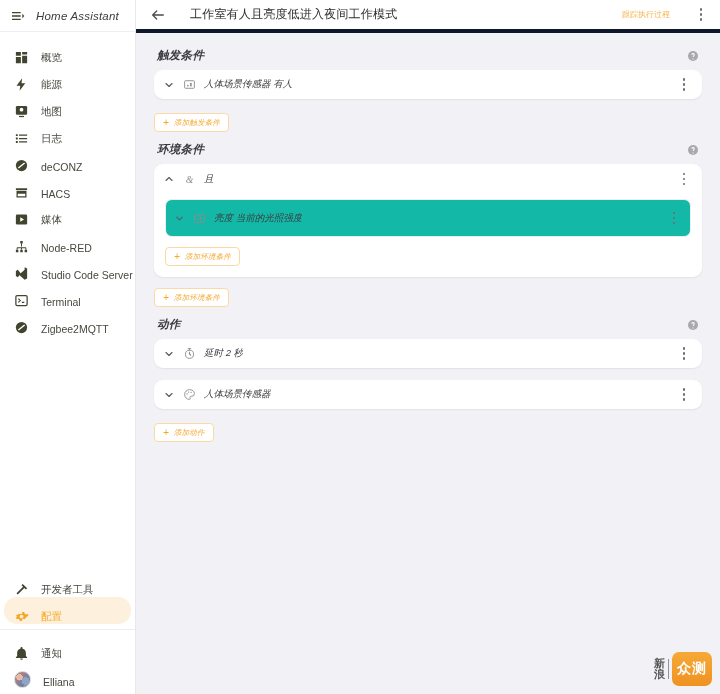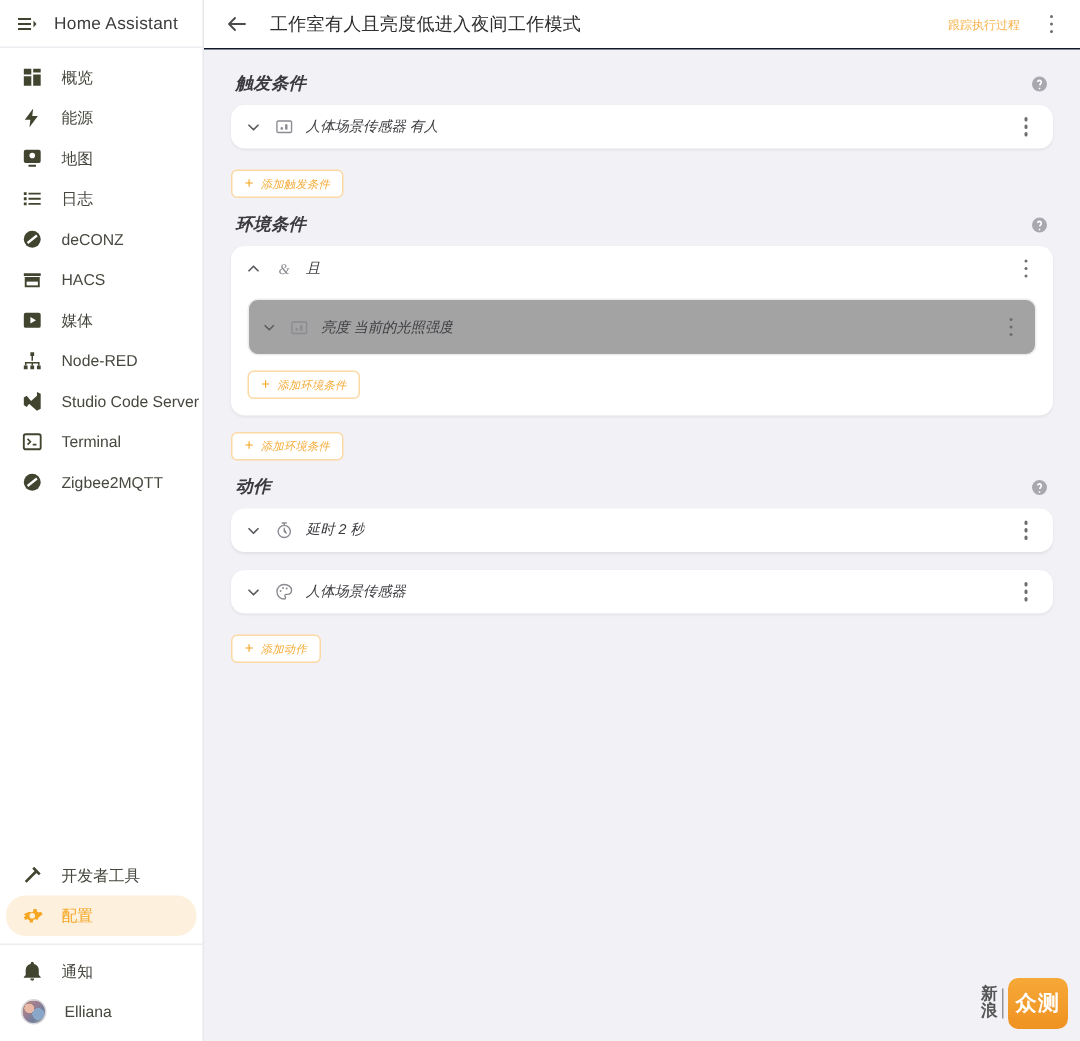--- a/index.html
+++ b/index.html
@@ -16,29 +16,30 @@
     width: 136px; height: 694px;
     background: #ffffff;
     border-right: 1px solid #e8e8ec;
     display: flex; flex-direction: column;
     flex: 0 0 136px;
   }
   .sb-header {
     height: 32px; display: flex; align-items: center;
     gap: 10px; padding: 0 10px;
     border-bottom: 1px solid #eeeef2;
+    font-style: italic;
   }
   .sb-header .ttl {
     font-size: 11.5px; color: #3c3c3c; letter-spacing: .2px;
   }
   .sb-menu-icon { width: 16px; height: 16px; display:block; }
 
   .sb-list { padding-top: 6px; display: flex; flex-direction: column; }
   .sb-item {
-    height: 27px; display: flex; align-items: center;
+    height: 27px; display: flex; align-items: flex-end;
     gap: 12px; padding: 0 10px; margin: 0 4px;
     border-radius: 13px; cursor: pointer;
     color: #3a3f33;
   }
   .sb-item .lbl { font-size: 10.5px; color: #46483f; white-space: nowrap; }
   .sb-ico { width: 15px; height: 15px; flex: 0 0 15px; display:block; }
   .sb-item.active { background: #fdf0dd; }
   .sb-item.active .lbl { color: #f5a623; }
 
   .sb-spacer { flex: 1 1 auto; }
@@ -53,22 +54,22 @@
       radial-gradient(circle at 70% 60%, #8aa6c8 0 28%, transparent 29%),
       linear-gradient(135deg,#b98a74 0%, #9a7f94 40%, #6d7f9c 70%, #c3b6a8 100%);
     border: 1px solid #d8d8dc;
   }
 
   
   .main { flex: 1 1 auto; height: 694px; display: flex; flex-direction: column; background:#f2f1f6; position: relative; }
   .topbar {
     height: 33px; background: #ffffff;
     display: flex; align-items: center;
-    padding: 0 12px 0 14px; gap: 14px;
-    border-bottom: 1px solid #0f172a;
+    padding: 0 12px 0 14px; gap: 24px;
+    border-bottom: 4px solid #0f172a;
     flex: 0 0 33px;
   }
   .back-arrow { width: 16px; height: 16px; cursor: pointer; display:block; }
   .page-title { font-size: 12px; color: #2e2e2e; flex: 1 1 auto; letter-spacing:.2px;}
   .trace-link { font-size: 8px; color: #f7b34d; cursor: pointer; white-space: nowrap; }
   .kebab { width: 14px; height: 16px; display:flex; flex-direction:column; align-items:center; justify-content:center; gap:2.4px; cursor:pointer;}
   .kebab i { width: 2.6px; height: 2.6px; border-radius: 50%; background: #6d6d72; display:block; }
 
   .content { flex: 1 1 auto; overflow: hidden; padding: 11px 18px 0 18px; }
 
@@ -106,21 +107,21 @@
   
   .group-card {
     background:#ffffff; border-radius: 9px;
     box-shadow: 0 1px 2px rgba(0,0,0,.07);
     padding: 0 0 11px 0; margin-bottom: 9px;
   }
   .group-head { display:flex; align-items:center; padding: 0 11px 0 9px; height: 30px; }
   .group-head .lbl { font-size: 9.5px; color:#3c3c41; }
   .group-body { padding: 5px 11px 0 11px; }
   .inner-card {
-    background:#a3a3a3; border: 1px solid #ededf1; border-radius: 7px;
+    background:#14b8a6; border: 1px solid #ededf1; border-radius: 7px;
     display:flex; align-items:center; padding: 0 9px 0 8px;
     height: 38px; margin-bottom: 8px;
   }
   .inner-card .chev { width: 11px; height: 11px; flex:0 0 11px;}
 
   
   .watermark {
     position: absolute; right: 8px; bottom: 8px;
     display:flex; align-items:center; gap: 3px; opacity:.93;
     pointer-events: none;

